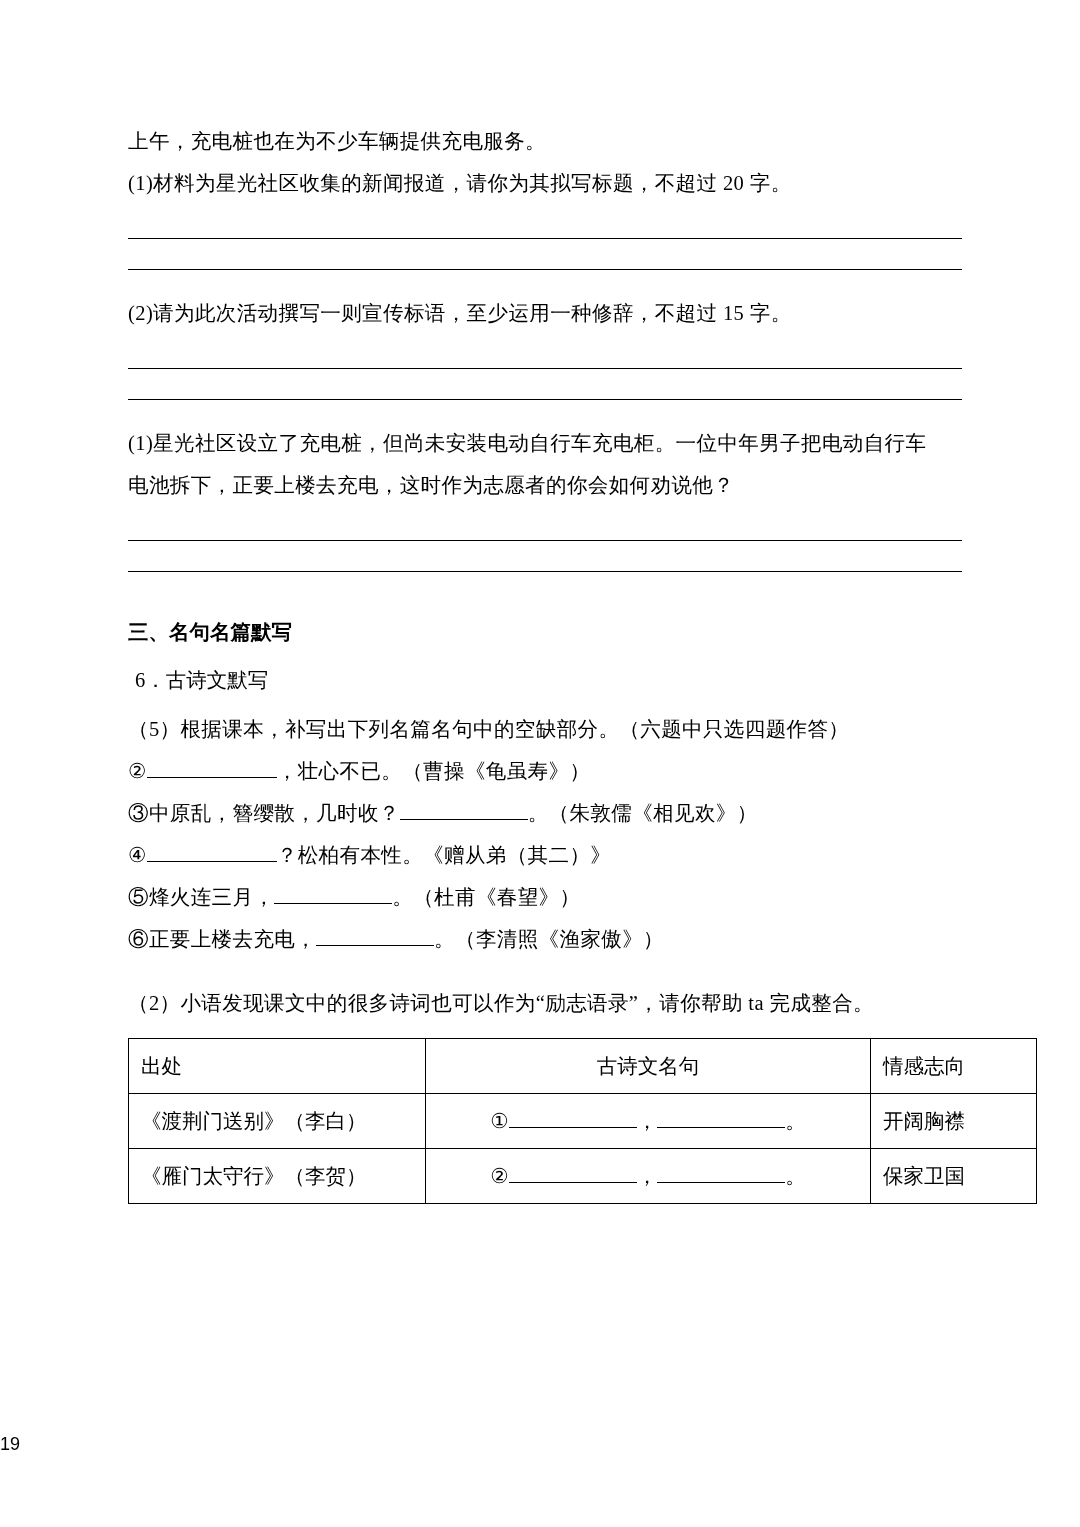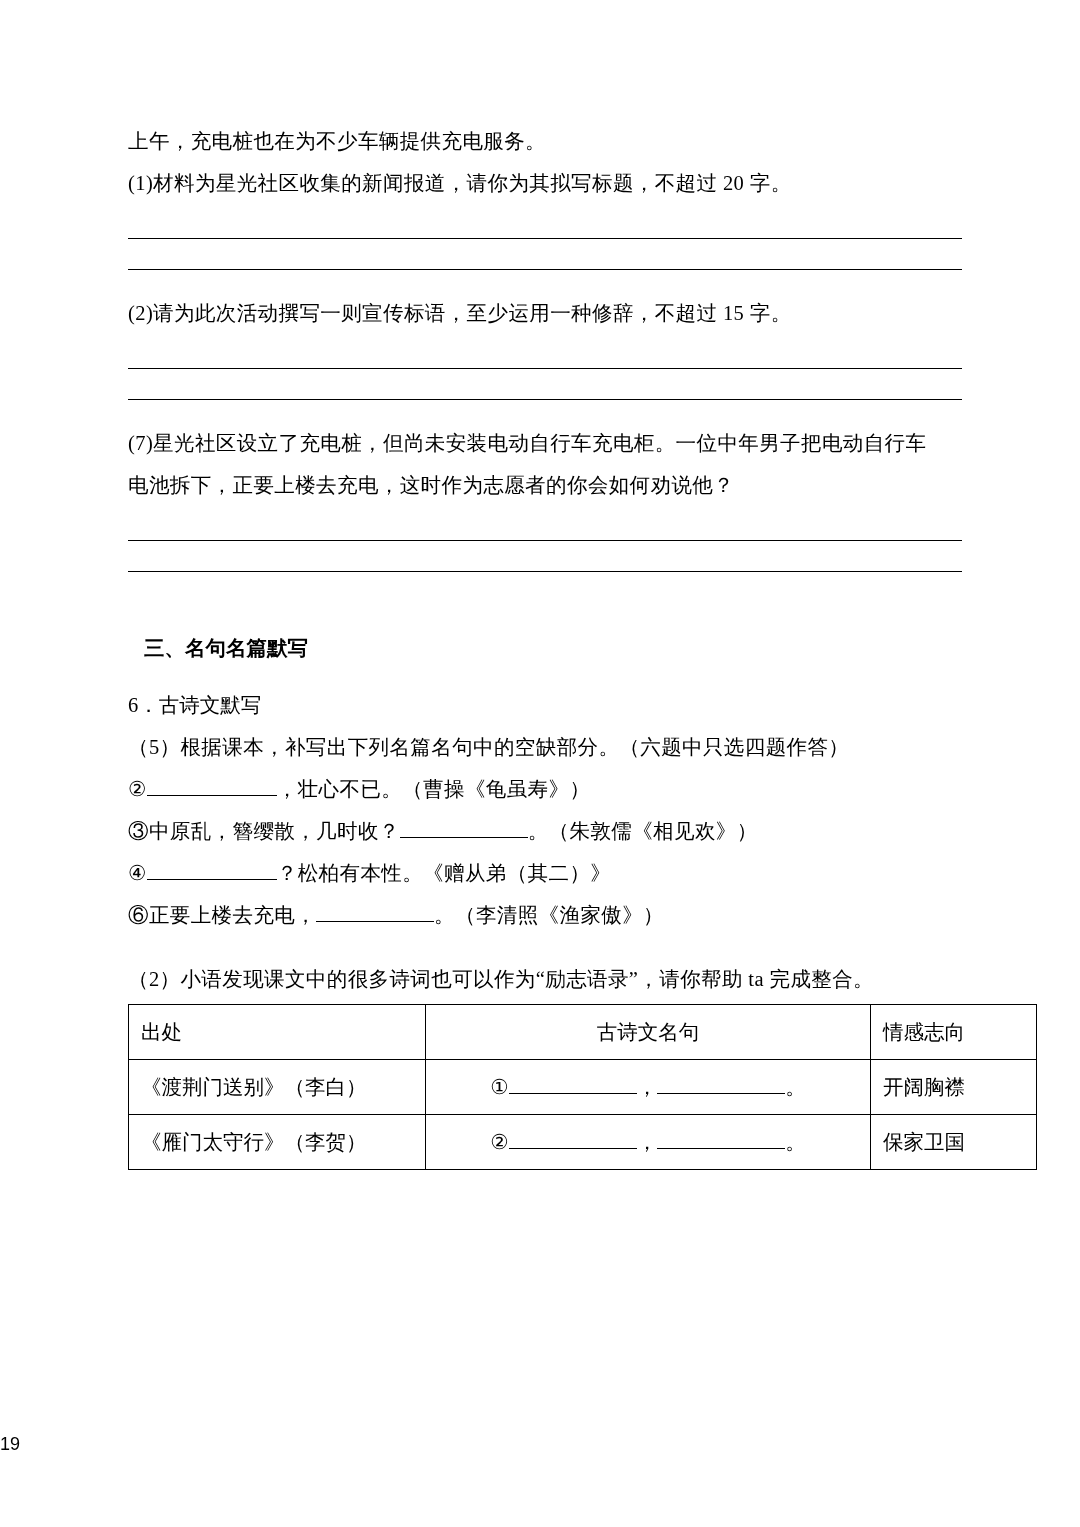--- a/index.html
+++ b/index.html
@@ -40,41 +40,41 @@
     padding-top: 34px;
   }
   .rule-wrap2 {
     padding-top: 30px;
   }
 
   .section-title {
     font-size: 20.5px;
     font-weight: bold;
     line-height: 40px;
-    margin: 16px;
+    margin: 0;
   }
   .q-num {
     font-size: 20.5px;
     line-height: 42px;
-    margin: 0;
+    margin: 7px;
   }
 
   .blank {
     display: inline-block;
     border-bottom: 1.1px solid #000;
     vertical-align: baseline;
   }
   .b-130 { width: 130px; }
   .b-118 { width: 118px; }
   .b-128 { width: 128px; }
 
   table.poem-table {
     border-collapse: collapse;
     width: 833px;
-    margin-top: 4px;
+    margin-top: 14px;
     table-layout: fixed;
   }
   table.poem-table td {
     border: 1.2px solid #000;
     height: 54px;
     font-size: 20.5px;
     padding: 0 12px;
     vertical-align: middle;
   }
   .col1 { width: 272px; }
@@ -119,21 +119,21 @@
 
   <div class="rule-wrap">
       <div class="rule"></div>
     </div>
   <div class="rule-wrap2">
       <div class="rule"></div>
     </div>
 
   <div class="gap-md"></div>
 
-  <p class="line">(7)星光社区设立了充电桩，但尚未安装电动自行车充电柜。一位中年男子把电动自行车</p>
+  <p class="line">(1)星光社区设立了充电桩，但尚未安装电动自行车充电柜。一位中年男子把电动自行车</p>
   <p class="line">电池拆下，正要上楼去充电，这时作为志愿者的你会如何劝说他？</p>
 
   <div class="rule-wrap">
       <div class="rule"></div>
     </div>
   <div class="rule-wrap2">
       <div class="rule"></div>
     </div>
 
   <div class="gap-lg"></div>
@@ -143,20 +143,21 @@
 
   <p class="line">（5）根据课本，补写出下列名篇名句中的空缺部分。（六题中只选四题作答）</p>
 
 
   <p class="line"><span>②</span><span class="blank b-130"></span><span>，壮心不已。（曹操《龟虽寿》）</span></p>
 
   <p class="line"><span>③</span><span>中原乱，簪缨散，几时收？</span><span class="blank b-128"></span><span>。（朱敦儒《相见欢》）</span></p>
 
   <p class="line"><span>④</span><span class="blank b-130"></span><span>？松柏有本性。《赠从弟（其二）》</span></p>
 
+  <p class="line"><span>⑤</span><span>烽火连三月，</span><span class="blank b-118"></span><span>。（杜甫《春望》）</span></p>
 
   <p class="line"><span>⑥</span><span>正要上楼去充电，</span><span class="blank b-118"></span><span>。（李清照《渔家傲》）</span></p>
 
   <div class="gap-md"></div>
 
   <p class="line">（2）小语发现课文中的很多诗词也可以作为“励志语录”，请你帮助 ta 完成整合。</p>
 
   <table class="poem-table">
     <tbody>
         <tr>

